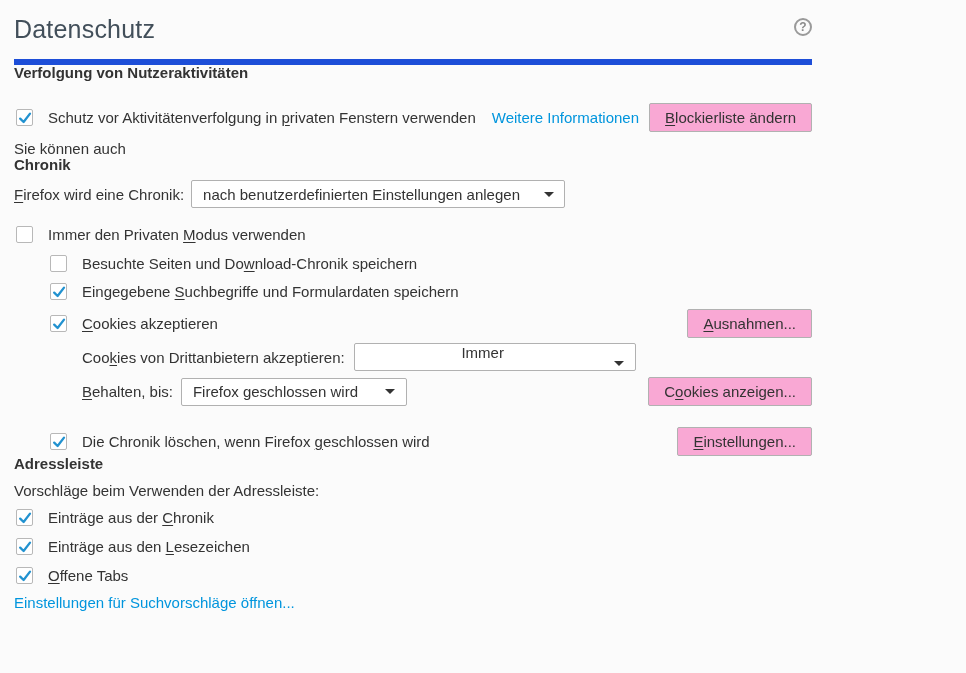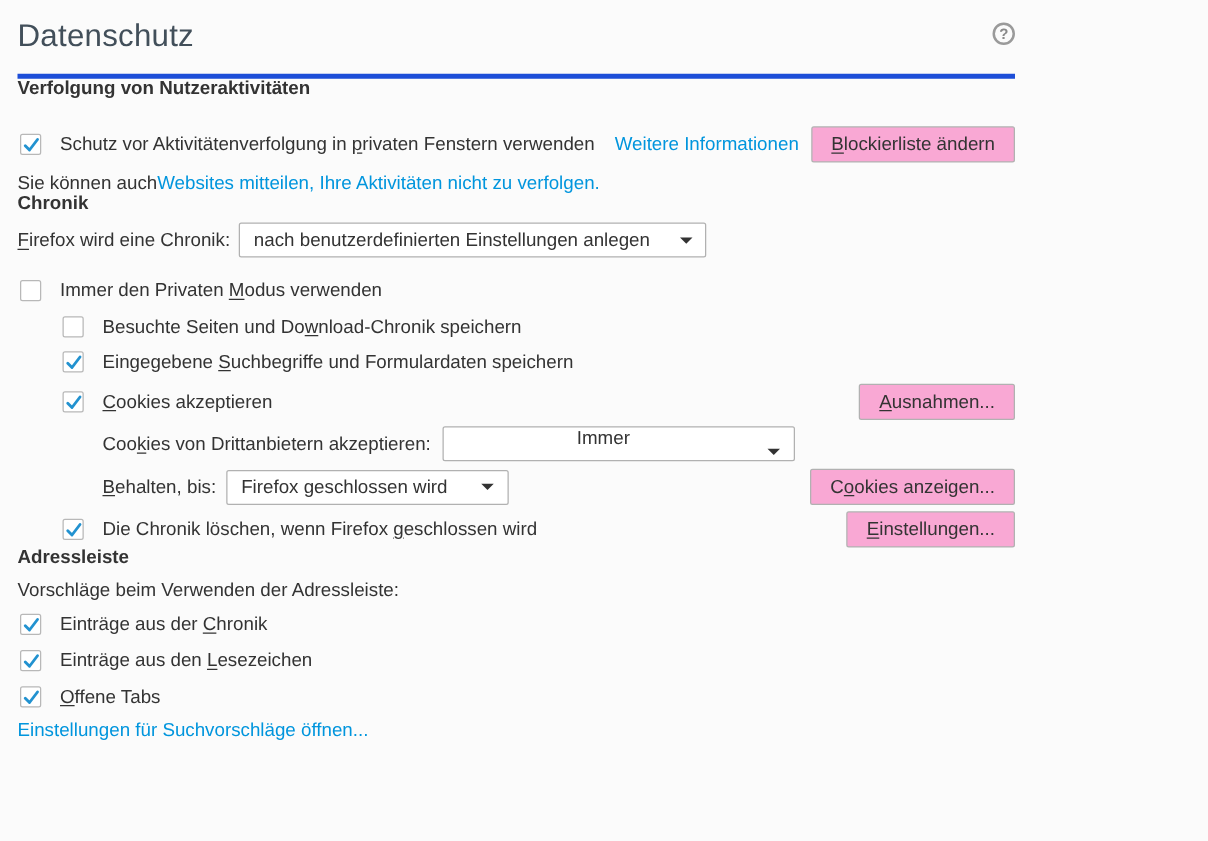--- a/index.html
+++ b/index.html
@@ -9,21 +9,21 @@
     background: #fbfbfb;
     font-family: "Liberation Sans", sans-serif;
     font-size: 15px; color: #333;
   }
   .content { width: 798px; margin-left: 14px; }
 
   
   .page-header {
     display: flex; justify-content: space-between; align-items: flex-start;
     padding-top: 13px; padding-bottom: 13px;
-    border-bottom: 4px solid #1d4ed8;
+    border-bottom: 6px solid #1d4ed8;
   }
   .page-title {
     font-size: 25px; font-weight: normal; color: #424f5a;
     line-height: 33px; letter-spacing: 0.2px;
   }
   .help-icon {
     width: 18px; height: 18px; border: 2px solid #9a9a9a; border-radius: 50%;
     color: #8a8a8a; font-size: 12px; font-weight: bold;
     display: flex; align-items: center; justify-content: center;
     margin-top: 5px; cursor: pointer;
@@ -95,21 +95,20 @@
           <path d="M2.2 7.6 L5.6 11 L12 2.6" stroke="#2292d0" stroke-width="2.3" fill="none" stroke-linecap="round" stroke-linejoin="round"></path>
         </svg>
     </span>
     <span class="cb-label">Schutz vor Aktivitätenverfolgung in <u>p</u>rivaten Fenstern verwenden</span>
     <a class="link learn-more">Weitere Informationen</a>
     <button class="btn"><u>B</u>lockierliste ändern</button>
   </div>
 
   <div class="row" style="height:18px; margin-top:7px;">
     <span class="plain-text">Sie können auch </span>
-    <a class="link">Websites mitteilen, Ihre Aktivitäten nicht zu verfolgen.</a>
   </div>
 
   <h2 class="section-header mt-29">Chronik</h2>
 
   <div class="row" style="margin-top:7px; height:28px;">
     <span class="plain-text"><u>F</u>irefox wird eine Chronik:</span>
     <span class="select w-main">
       <span class="select-text">nach benutzerdefinierten Einstellungen anlegen</span>
       <span class="arrow"></span>
     </span>
@@ -158,21 +157,21 @@
 
   <div class="row indent-label" style="height:29px; margin-top:6px;">
     <span class="plain-text"><u>B</u>ehalten, bis:</span>
     <span class="select w-keep">
       <span class="select-text">Firefox geschlossen wird</span>
       <span class="arrow"></span>
     </span>
     <button class="btn">C<u>o</u>okies anzeigen...</button>
   </div>
 
-  <div class="row indent-2" style="height:29px; margin-top:5px;">
+  <div class="row indent-2" style="height:29px; margin-top:21px;">
     <span class="cb checked">
       <svg viewBox="0 0 14 14">
           <path d="M2.2 7.6 L5.6 11 L12 2.6" stroke="#2292d0" stroke-width="2.3" fill="none" stroke-linecap="round" stroke-linejoin="round"></path>
         </svg>
     </span>
     <span class="cb-label">Die Chronik löschen, wenn Firefox <u>g</u>eschlossen wird</span>
     <button class="btn"><u>E</u>instellungen...</button>
   </div>
 
   <h2 class="section-header mt-26">Adressleiste</h2>

